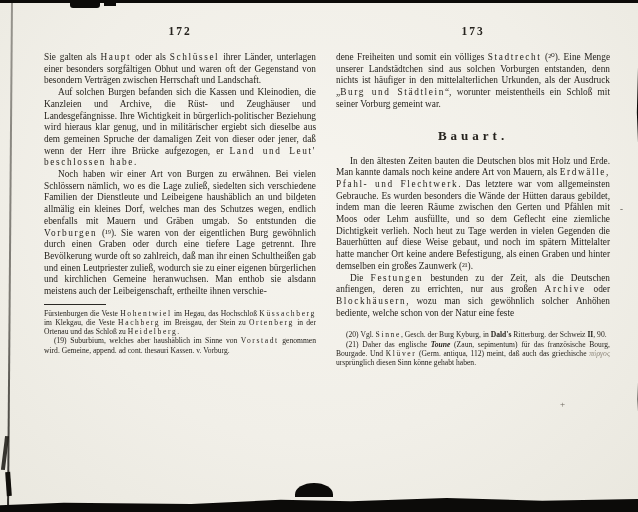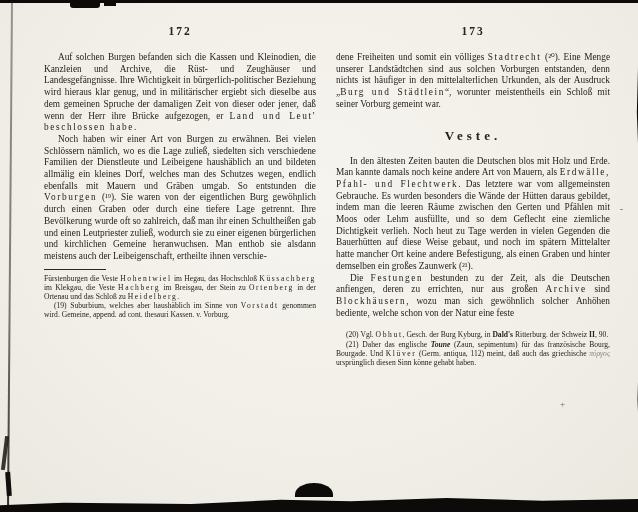--- a/index.html
+++ b/index.html
@@ -63,42 +63,43 @@
   .mark-dash2{left:620px;top:205px;color:#4a463e;}
 </style>
 </head>
 <body>
 
 <div class="scan">
 
   <div class="page page-left">
     <div class="page-number">172</div>
     <div class="body-text">
+        <p class="para no-indent"><span>Sie galten als </span><span class="r-sp">Haupt</span><span> oder als </span><span class="r-sp">Schlüssel</span><span> ihrer Länder, unterlagen einer besonders sorgfältigen Obhut und waren oft der Gegenstand von besondern Verträgen zwischen Herrschaft und Landschaft.</span></p>
         <p class="para"><span>Auf solchen Burgen befanden sich die Kassen und Kleinodien, die Kanzleien und Archive, die Rüst- und Zeughäuser und Landesgefängnisse. Ihre Wichtigkeit in bürgerlich-politischer Beziehung wird hieraus klar genug, und in militärischer ergiebt sich dieselbe aus dem gemeinen Spruche der damaligen Zeit von dieser oder jener, daß wenn der Herr ihre Brücke aufgezogen, er </span><span class="r-sp">Land und Leut' beschlossen habe</span><span>.</span></p>
         <p class="para"><span>Noch haben wir einer Art von Burgen zu erwähnen. Bei vielen Schlössern nämlich, wo es die Lage zuließ, siedelten sich verschiedene Familien der Dienstleute und Leibeigene haushäblich an und bildeten allmälig ein kleines Dorf, welches man des Schutzes wegen, endlich ebenfalls mit Mauern und Gräben umgab. So entstunden die </span><span class="r-sp">Vorburgen</span><span> (¹⁹). Sie waren von der eigentlichen Burg gewöhnlich durch einen Graben oder durch eine tiefere Lage getrennt. Ihre Bevölkerung wurde oft so zahlreich, daß man ihr einen Schultheißen gab und einen Leutpriester zuließ, wodurch sie zu einer eigenen bürgerlichen und kirchlichen Gemeine heranwuchsen. Man enthob sie alsdann meistens auch der Leibeigenschaft, ertheilte ihnen verschie-</span></p>
       </div>
     <hr class="fnsep">
     <div class="footnotes">
         <p class="para no-indent"><span>Fürstenburgen die Veste </span><span class="r-sp">Hohentwiel</span><span> im Hegau, das Hochschloß </span><span class="r-sp">Küssachberg</span><span> im Klekgau, die Veste </span><span class="r-sp">Hachberg</span><span> im Breisgau, der Stein zu </span><span class="r-sp">Ortenberg</span><span> in der Ortenau und das Schloß zu </span><span class="r-sp">Heidelberg</span><span>.</span></p>
         <p class="para"><span>(19) </span><span class="r-it">Suburbium</span><span>, welches aber haushäblich im Sinne von </span><span class="r-sp">Vorstadt</span><span> genommen wird. </span><span class="r-it">Gemeine</span><span>, append. ad cont. thesauri Kassen. v. Vorburg.</span></p>
       </div>
   </div>
 
   <div class="page page-right">
     <div class="page-number">173</div>
     <div class="body-text">
         <p class="para no-indent"><span>dene Freiheiten und somit ein völliges </span><span class="r-sp">Stadtrecht</span><span> (²⁰). Eine Menge unserer Landstädtchen sind aus solchen Vorburgen entstanden, denn nichts ist häufiger in den mittelalterlichen Urkunden, als der Ausdruck „</span><span class="r-sp">Burg und Städtlein</span><span>“, worunter meistentheils ein Schloß mit seiner Vorburg gemeint war.</span></p>
       </div>
-    <div class="section-heading">Veste.</div>
+    <div class="section-heading">Bauart.</div>
     <div class="body-text">
         <p class="para"><span>In den ältesten Zeiten bauten die Deutschen blos mit Holz und Erde. Man kannte damals noch keine andere Art von Mauern, als </span><span class="r-sp">Erdwälle, Pfahl- und Flechtwerk</span><span>. Das letztere war vom allgemeinsten Gebrauche. Es wurden besonders die Wände der Hütten daraus gebildet, indem man die leeren Räume zwischen den Gerten und Pfählen mit Moos oder Lehm ausfüllte, und so dem Geflecht eine ziemliche Dichtigkeit verlieh. Noch heut zu Tage werden in vielen Gegenden die Bauerhütten auf diese Weise gebaut, und noch im spätern Mittelalter hatte mancher Ort keine andere Befestigung, als einen Graben und hinter demselben ein großes Zaunwerk (²¹).</span></p>
-        <p class="para"><span>Die </span><span class="r-sp">Festungen</span><span> bestunden zu der Zeit, als die Deutschen anfiengen, deren zu errichten, nur aus großen </span><span class="r-sp">Archive</span><span> sind </span><span class="r-sp">Blockhäusern</span><span>, wozu man sich gewöhnlich solcher Anhöhen bediente, welche schon von der Natur eine feste</span></p>
+        <p class="para"><span>Die </span><span class="r-sp">Festungen</span><span> bestunden zu der Zeit, als die Deutschen anfiengen, deren zu errichten, nur aus großen </span><span class="r-sp">Archive</span><span> oder </span><span class="r-sp">Blockhäusern</span><span>, wozu man sich gewöhnlich solcher Anhöhen bediente, welche schon von der Natur eine feste</span></p>
       </div>
     <div class="footnotes fn-gap">
-        <p class="para"><span>(20) Vgl. </span><span class="r-sp">Obhut</span><span>, Gesch. der Burg Kyburg, in </span><span class="r-b">Dald's</span><span> Ritterburg. der Schweiz </span><span class="r-b">II</span><span>, 90.</span></p>
+        <p class="para"><span>(20) Vgl. </span><span class="r-sp">Sinne</span><span>, Gesch. der Burg Kyburg, in </span><span class="r-b">Dald's</span><span> Ritterburg. der Schweiz </span><span class="r-b">II</span><span>, 90.</span></p>
         <p class="para"><span>(21) Daher das englische </span><span class="r-itb">Toune</span><span> (Zaun, </span><span class="r-it">sepimentum</span><span>) für das französische </span><span class="r-it">Bourg, Bourgade</span><span>. Und </span><span class="r-sp">Klüver</span><span> (</span><span class="r-it">Germ. antiqua</span><span>, 112) meint, daß auch das griechische </span><span class="r-gr">πύργος</span><span> ursprünglich diesen Sinn könne gehabt haben.</span></p>
       </div>
   </div>
 
   <span class="mark mark-plus">+</span>
   <span class="mark mark-dash">-</span>
   <span class="mark mark-dash2">-</span>
 
   <div class="crease-left"></div>
   <div class="edge-left-mark"></div>

